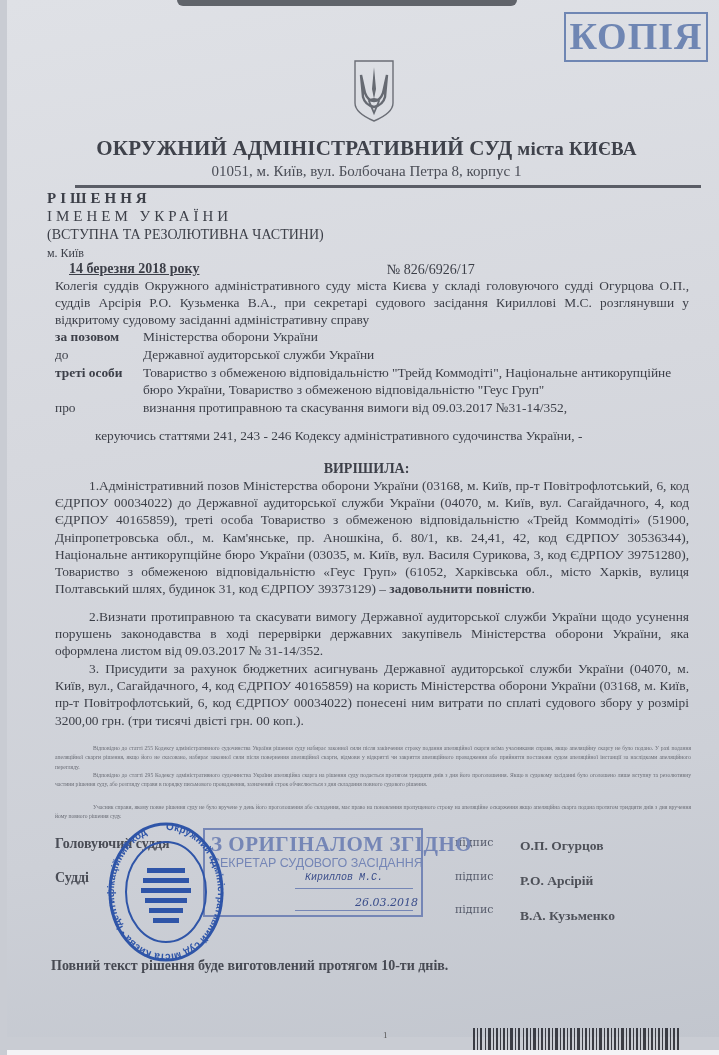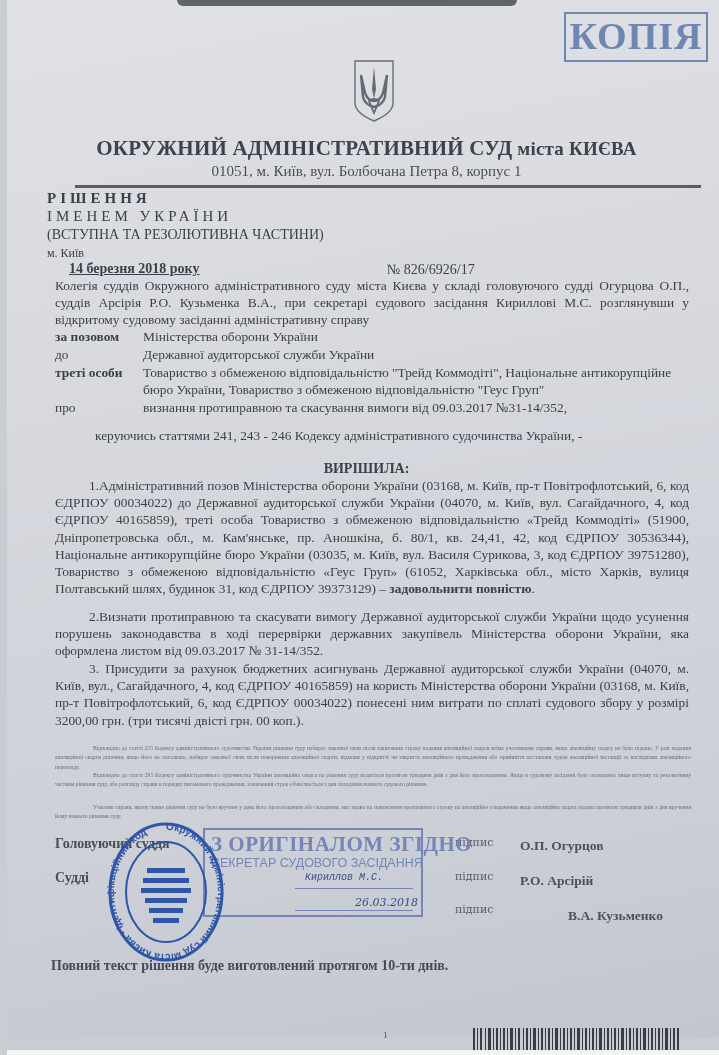--- a/index.html
+++ b/index.html
@@ -128,21 +128,21 @@
 
   <div class="signrow" style="top:836px;">Головуючий суддя</div>
   <div class="signrow" style="top:870px;">Судді</div>
 
   <div class="scribble" style="top:836px;">підпис</div>
   <div class="scribble" style="top:870px;">підпис</div>
   <div class="scribble" style="top:903px;">підпис</div>
 
   <div class="sign-name" style="top:838px;">О.П. Огурцов</div>
   <div class="sign-name" style="top:873px;">Р.О. Арсірій</div>
-  <div class="sign-name" style="top:908px;margin-left:48px;">В.А. Кузьменко</div>
+  <div class="sign-name" style="top:908px;">В.А. Кузьменко</div>
 
   <div class="orig-stamp">
     <div class="l1">З ОРИГІНАЛОМ ЗГІДНО</div>
     <div class="l2">СЕКРЕТАР СУДОВОГО ЗАСІДАННЯ</div>
     <div class="line1"></div>
     <div class="line2"></div>
     <div class="sig">Кириллов М.С.</div>
     <div class="sdate">26.03.2018</div>
   </div>
 

